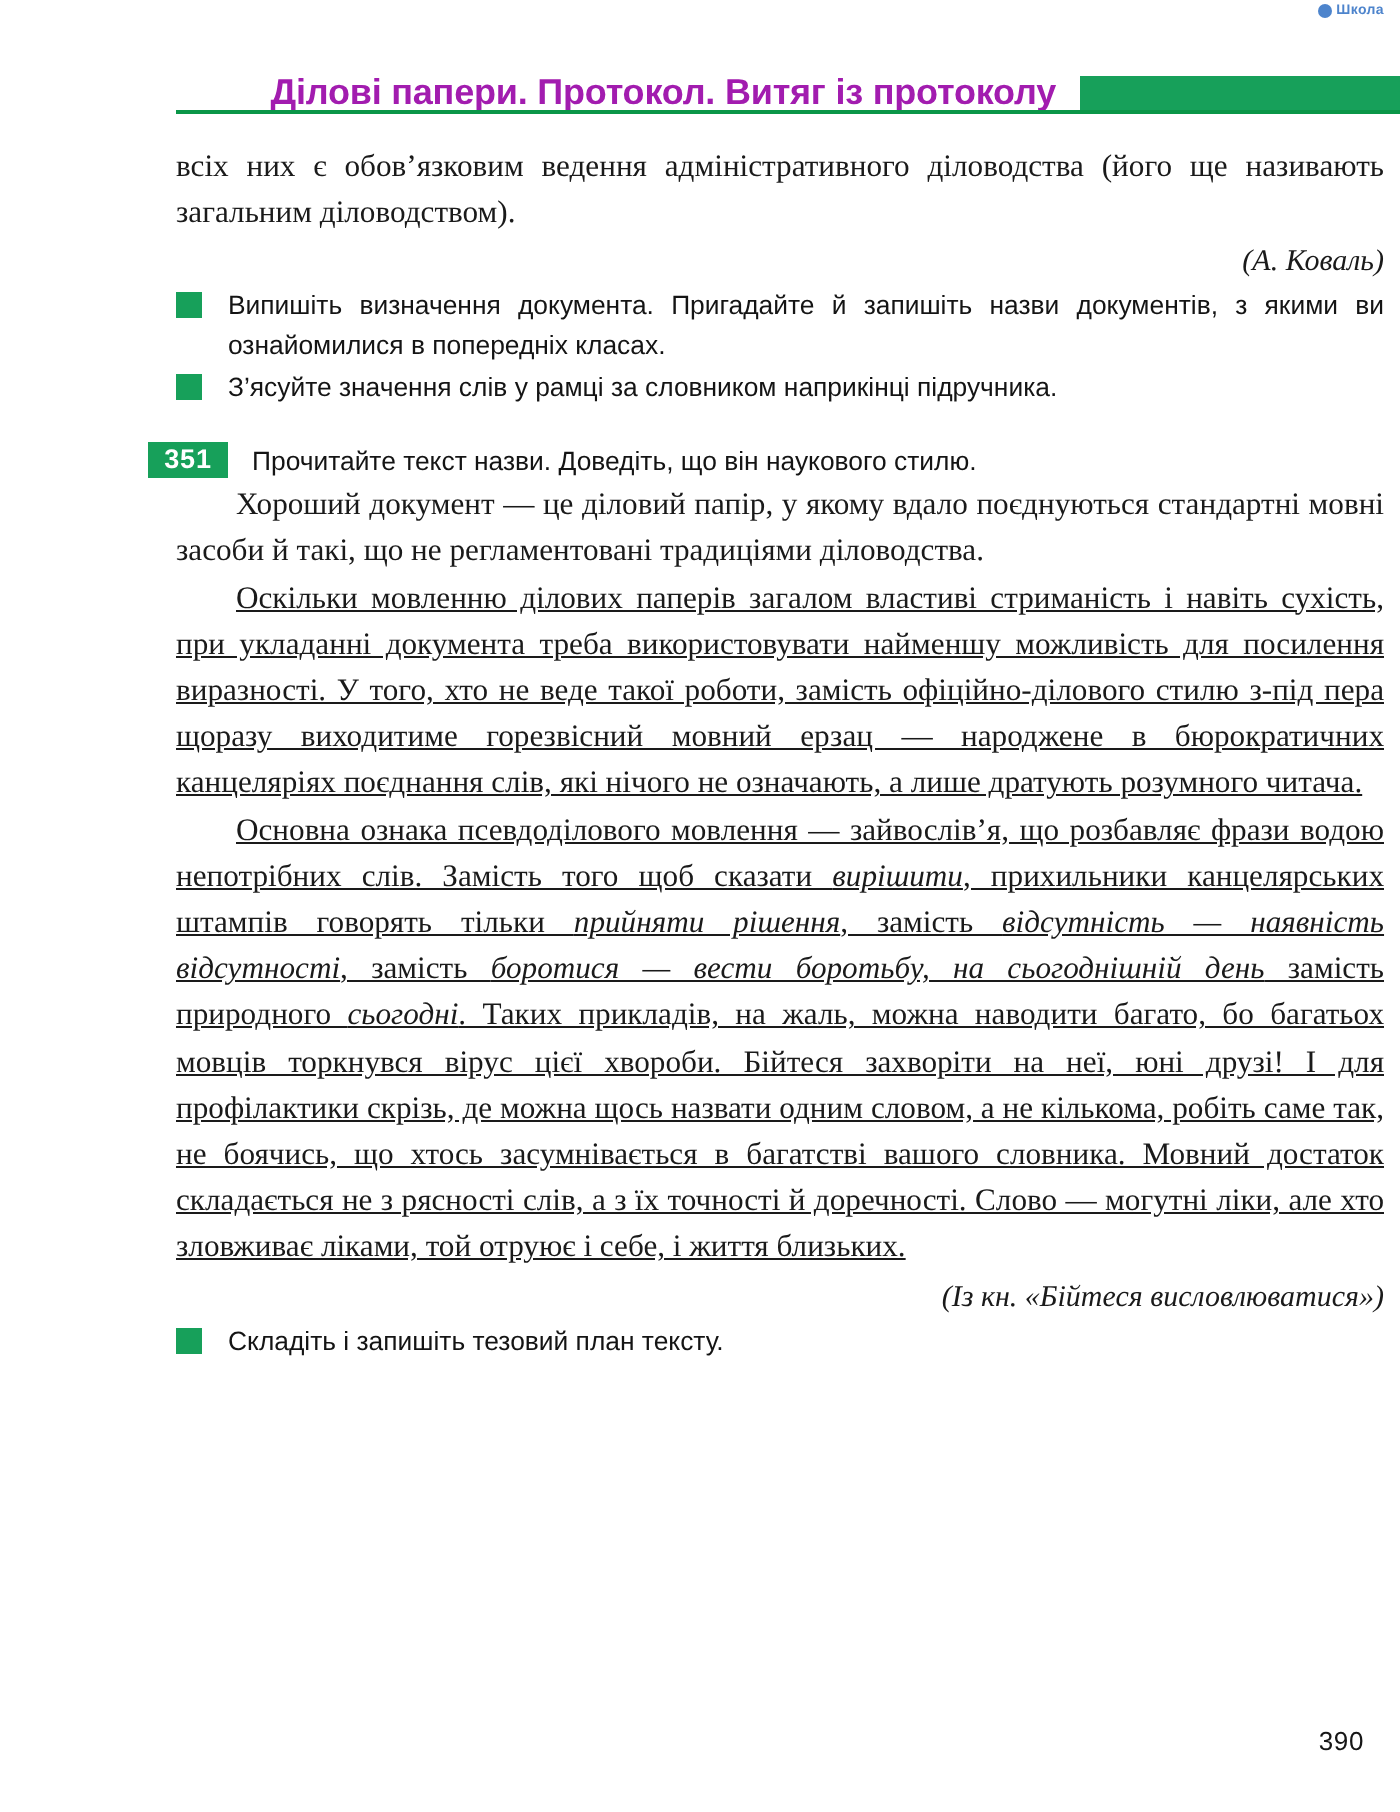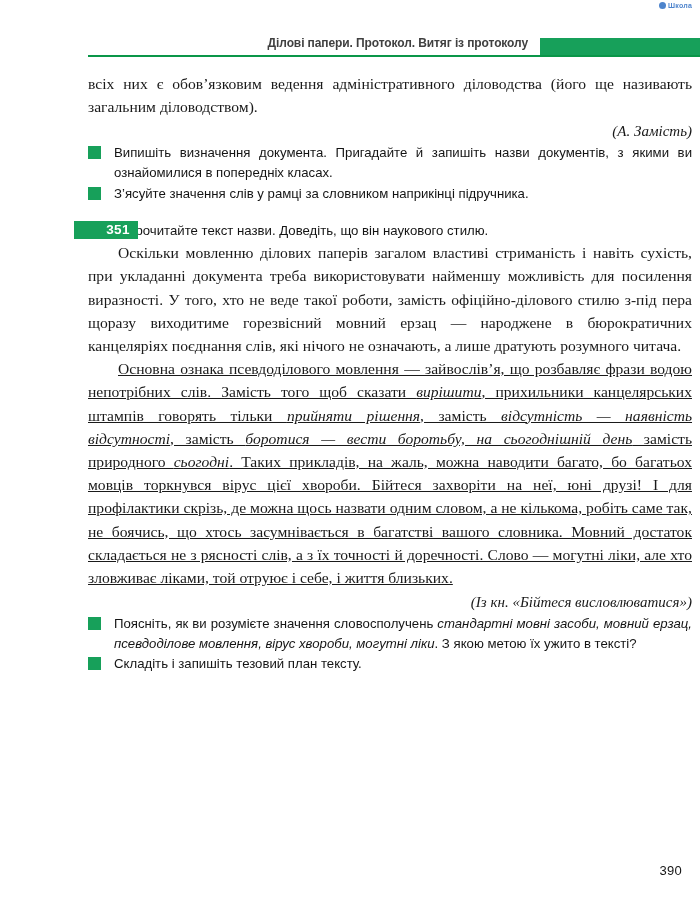--- a/index.html
+++ b/index.html
@@ -55,22 +55,22 @@
     left: 0;
     right: 0;
     height: 26px;
   }
   .runhead-title {
     position: absolute;
     right: 172px;
     top: 0;
     font-family: "Liberation Sans", sans-serif;
     font-weight: bold;
-    font-size: 12px;
-    color: #404040;
+    font-size: 18px;
+    color: #a21caf;
     white-space: nowrap;
     letter-spacing: -0.1px;
   }
   .runhead-rule {
     position: absolute;
     left: 88px;
     right: 0;
     top: 19px;
     height: 2px;
     background: #0a9648;
@@ -146,21 +146,20 @@
     width: 40px;
     height: 18px;
     background: #17a05a;
     color: #ffffff;
     font-family: "Liberation Sans", sans-serif;
     font-weight: bold;
     font-size: 13.5px;
     line-height: 18px;
     text-align: center;
     letter-spacing: 0.4px;
-    padding-left: 24px;
   }
   .ex-text {
     font-family: "Liberation Sans", sans-serif;
     font-size: 13.2px;
     line-height: 19px;
     color: #141414;
   }
 
   .doc-title {
     margin: 7px 0 2px 0;
@@ -197,38 +196,38 @@
   <div class="runhead">
     <div class="runhead-title">Ділові папери. Протокол. Витяг із протоколу</div>
     <div class="runhead-block"></div>
     <div class="runhead-rule"></div>
   </div>
 
   <div class="content">
 
     <p class="para">всіх них є обов’язковим ведення адміністративного діловодства (його ще називають загальним діловодством).</p>
 
-    <p class="attrib">(А. Замість)</p>
+    <p class="attrib">(А. Коваль)</p>
 
     <div class="task">Випишіть визначення документа. Пригадайте й запишіть назви документів, з якими ви ознайомилися в попередніх класах.</div>
     <div class="task">З’ясуйте значення слів у рамці за словником наприкінці підручника.</div>
 
     <div class="exercise-head">
       <span class="ex-num">351</span>
       <span class="ex-text">Прочитайте текст назви. Доведіть, що він наукового стилю.</span>
     </div>
 
 
+    <p class="para indent">Хороший документ — це діловий папір, у якому вдало поєднуються стандартні мовні засоби й такі, що не регламентовані традиціями діловодства.</p>
     <p class="para indent">Оскільки мовленню ділових паперів загалом властиві стриманість і навіть сухість, при укладанні документа треба використовувати найменшу можливість для посилення виразності. У того, хто не веде такої роботи, замість офіційно-ділового стилю з-під пера щоразу виходитиме горезвісний мовний ерзац — народжене в бюрократичних канцеляріях поєднання слів, які нічого не означають, а лише дратують розумного читача.</p>
 
     <p class="para indent"><span>Основна ознака псевдоділового мовлення — зайвослів’я, що розбавляє фрази водою непотрібних слів. Замість того щоб сказати </span><span class="italic">вирішити</span><span>, прихильники канцелярських штампів говорять тільки </span><span class="italic">прийняти рішення</span><span>, замість </span><span class="italic">відсутність — наявність відсутності</span><span>, замість </span><span class="italic">боротися — вести боротьбу, на сьогоднішній день</span><span> замість природного </span><span class="italic">сьогодні</span><span>. Таких прикладів, на жаль, можна наводити багато, бо багатьох мовців торкнувся вірус цієї хвороби. Бійтеся захворіти на неї, юні друзі! І для профілактики скрізь, де можна щось назвати одним словом, а не кількома, робіть саме так, не боячись, що хтось засумнівається в багатстві вашого словника. Мовний достаток складається не з рясності слів, а з їх точності й доречності. Слово — могутні ліки, але хто зловживає ліками, той отруює і себе, і життя близьких.</span></p>
 
     <p class="attrib">(Із кн. «Бійтеся висловлюватися»)</p>
 
-    <div class="task"><span>Поясніть, як ви розумієте значення словосполучень </span><span class="italic">стандартні мовні засоби, мовний ерзац, псевдоділове мовлення, вірус хвороби, могутні ліки</span><span>. З якою метою їх ужито в тексті?</span></div>
 
     <div class="task">Складіть і запишіть тезовий план тексту.</div>
 
   </div>
 
   <div class="folio">390</div>
 
 </div>
 
 </body></html>

